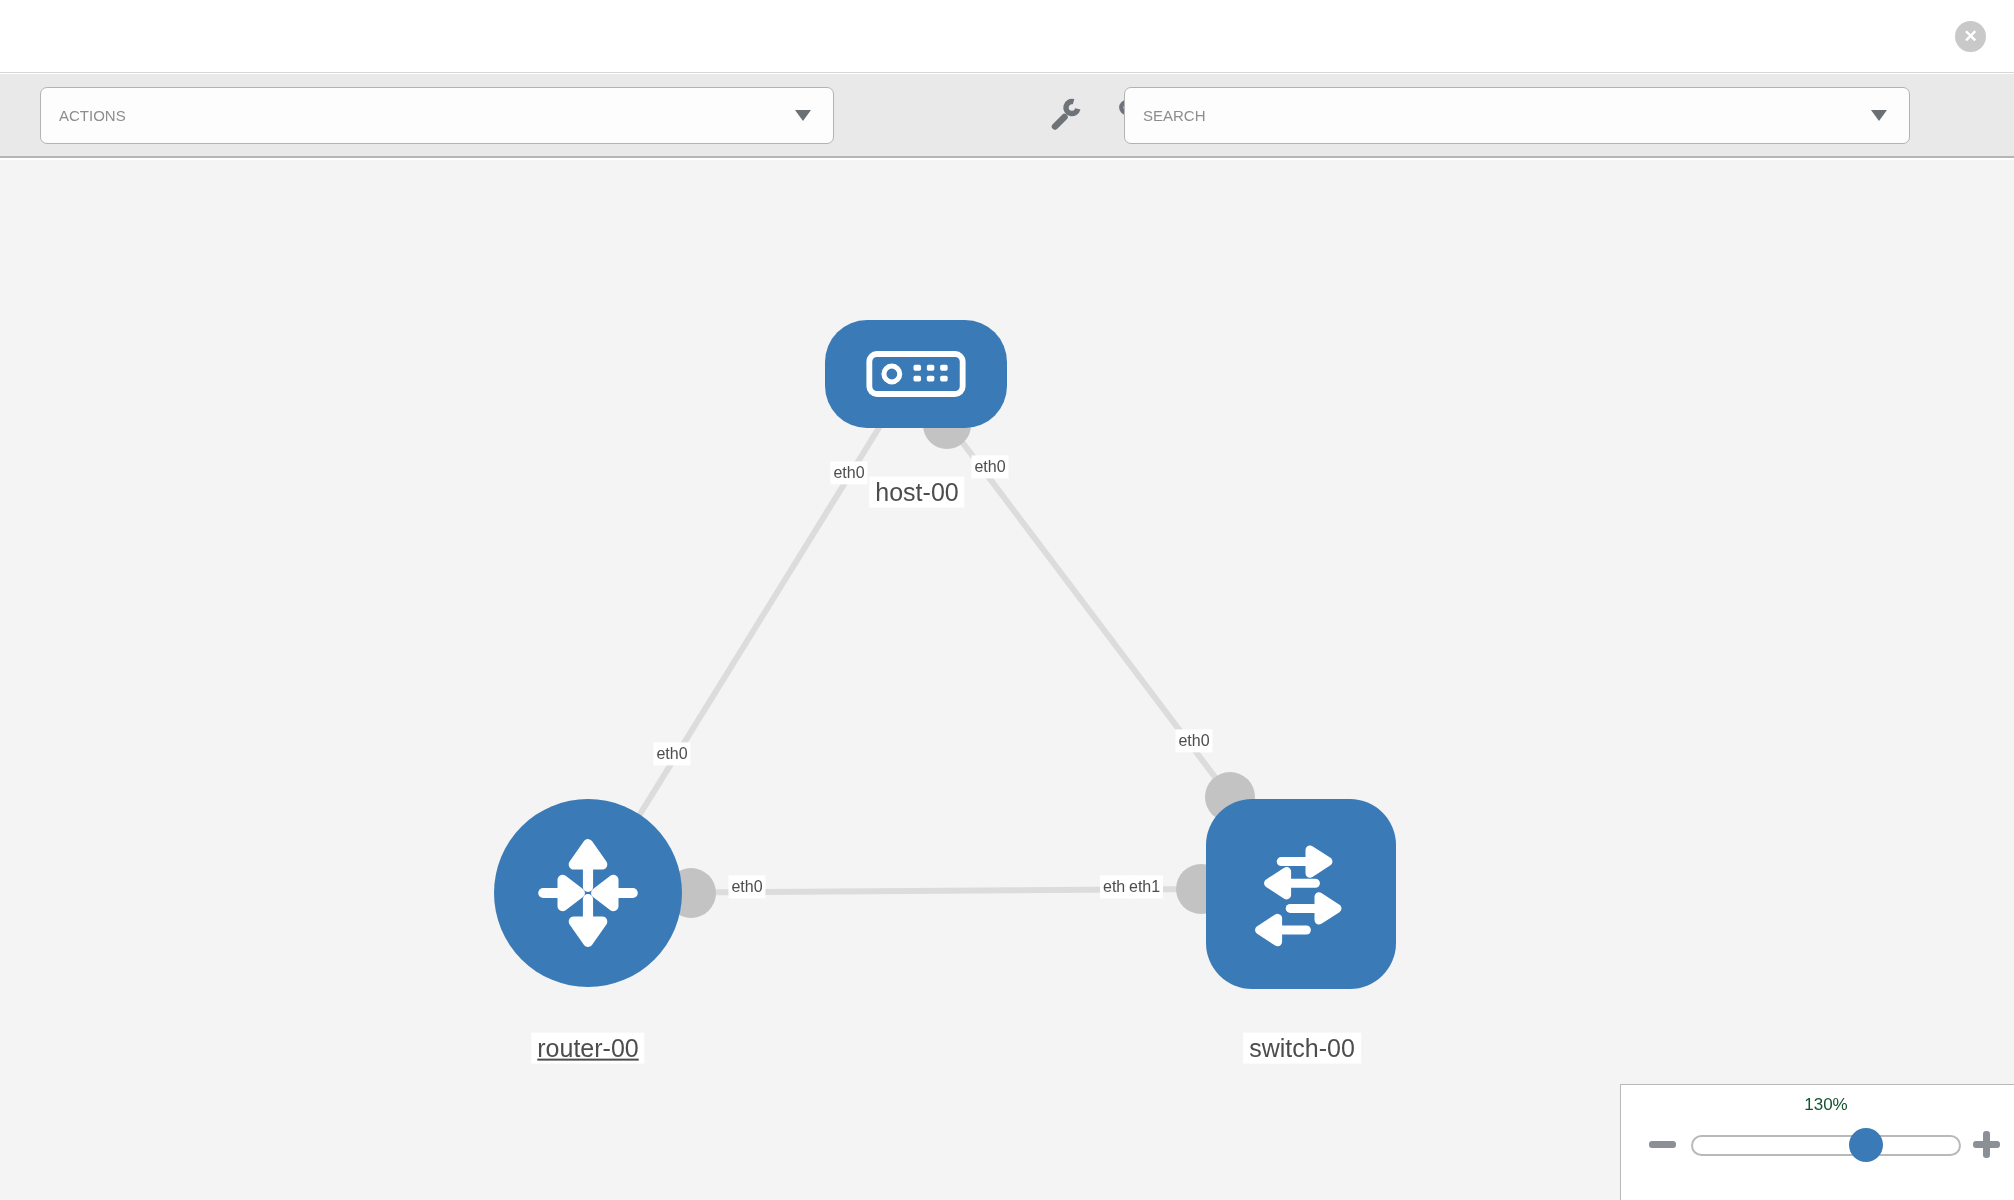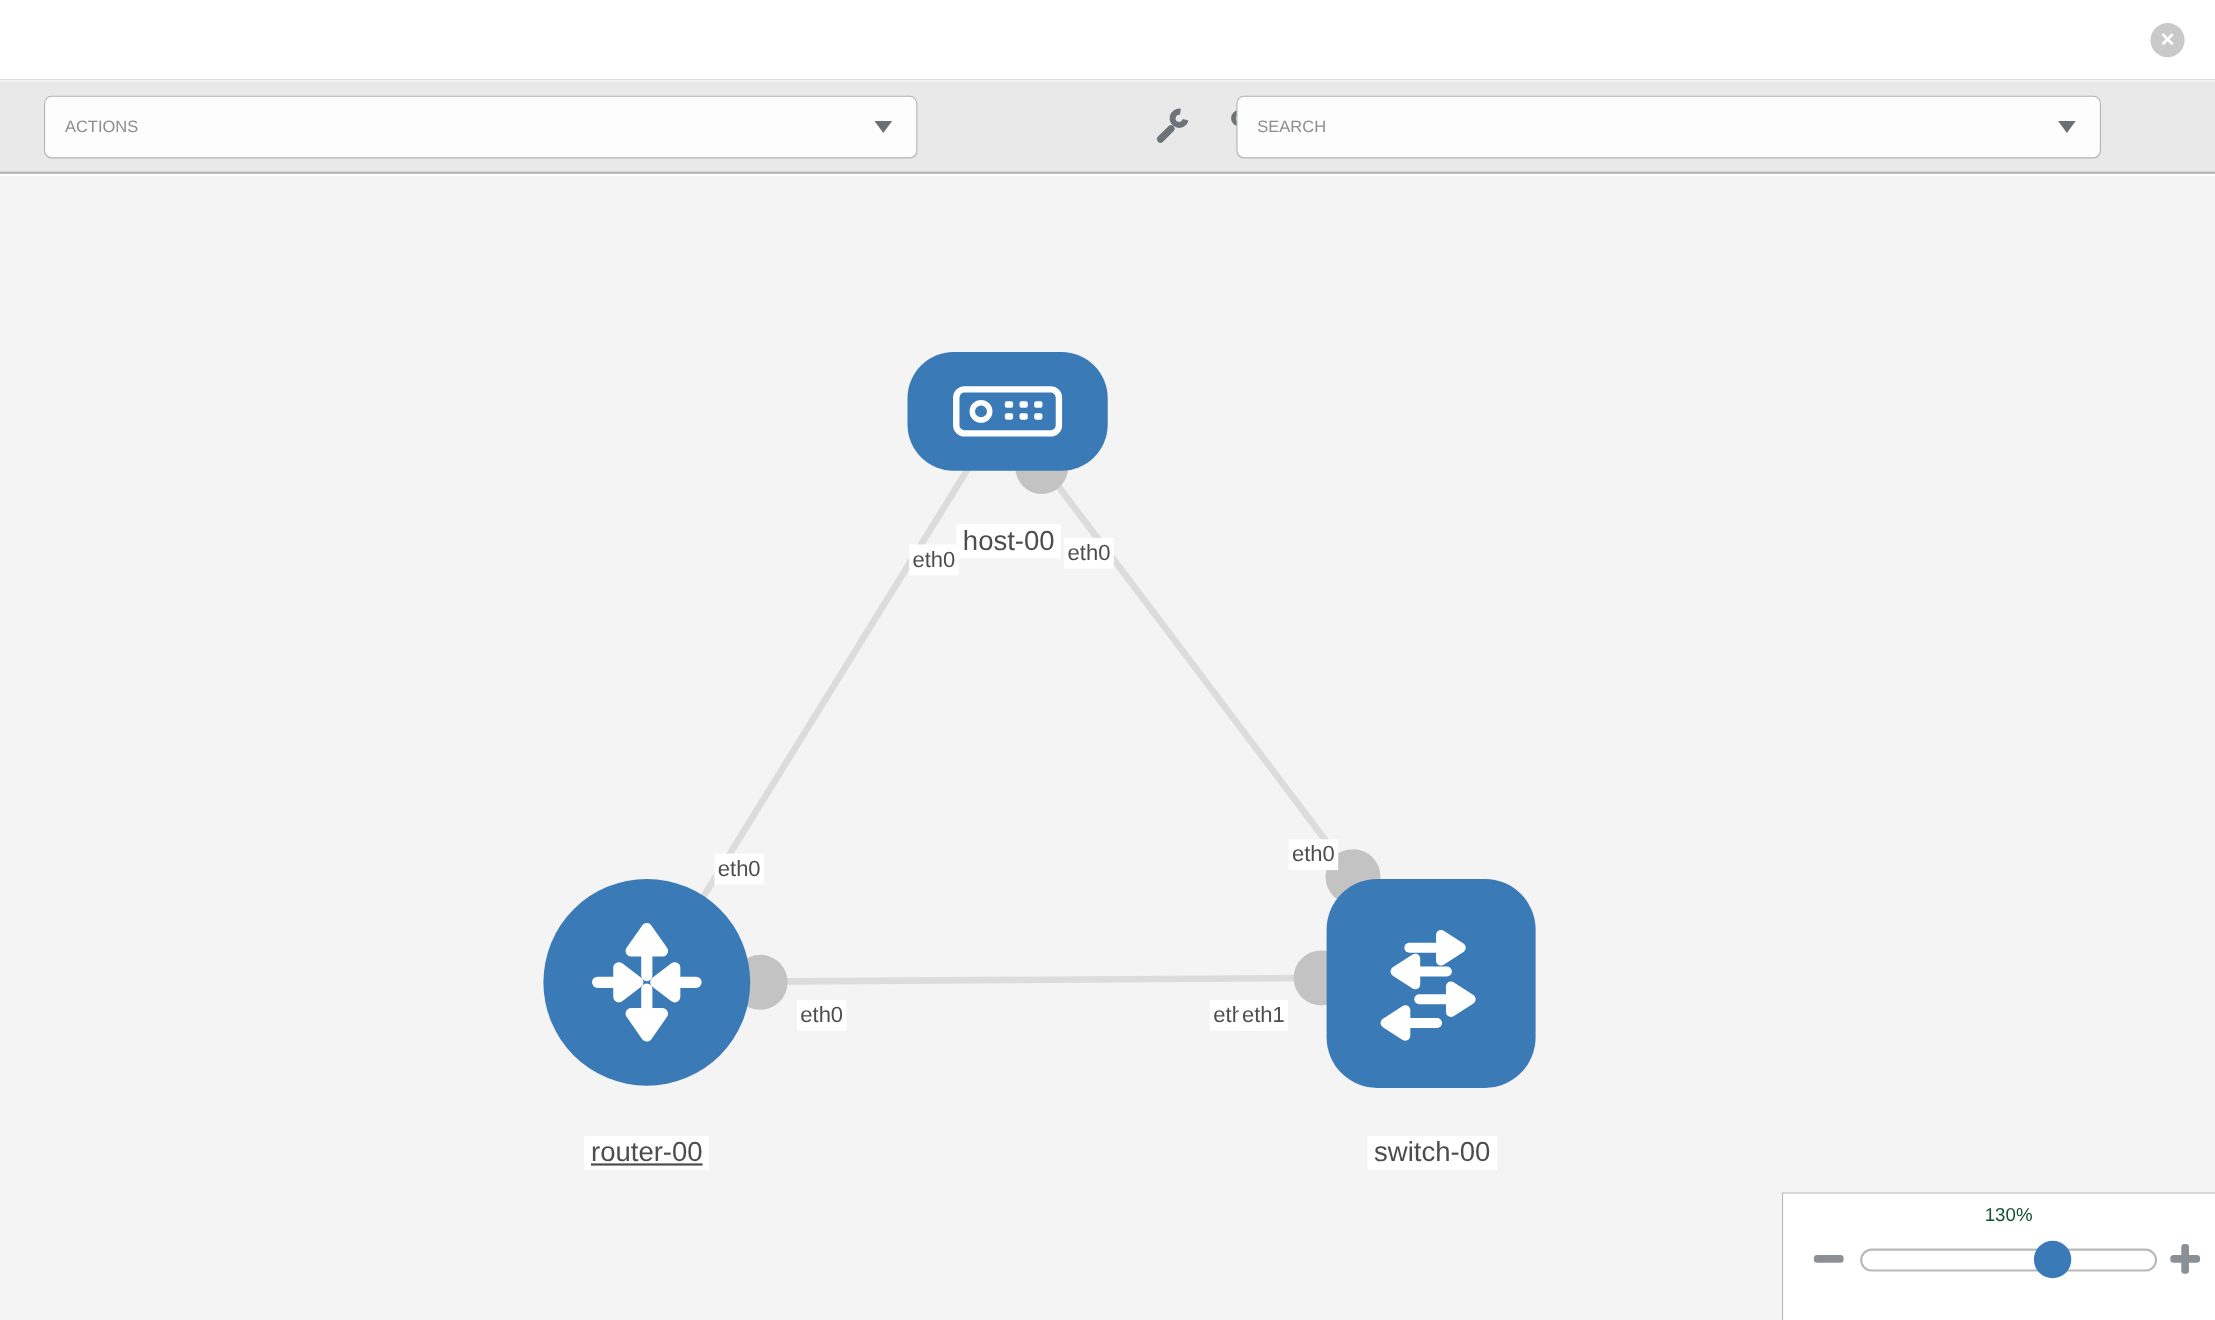--- a/index.html
+++ b/index.html
@@ -57,22 +57,22 @@
   .links-layer { position:absolute; left:0; top:0; }
   .node {
     position:absolute; display:flex; align-items:center; justify-content:center;
     background:#3a7ab7; cursor:pointer;
   }
   .node-host   { left:825px; top:160px; width:182px; height:108px; border-radius:42px; }
   .node-router { left:494px; top:639px; width:188px; height:188px; border-radius:50%; }
   .node-switch { left:1206px; top:639px; width:190px; height:190px; border-radius:46px; }
   .iface-label {
     position:absolute; transform:translate(-50%,-50%);
-    background:#ffffff; color:#4d4d4d; font-size:20px; line-height:1.2;
-    padding:2px 3px; white-space:nowrap;margin-top:36px;
+    background:#ffffff; color:#4d4d4d; font-size:16px; line-height:1.2;
+    padding:2px 3px; white-space:nowrap;
   }
   .iface-label.anchor-left { transform:translateY(-50%); }
   .node-label {
     position:absolute; transform:translate(-50%,-50%);
     background:#ffffff; color:#4d4d4d; font-size:25px; line-height:1.15;
     padding:1px 6px; white-space:nowrap;margin-top:32px;
   }
   
   .zoom-panel {
     position:absolute; left:1620px; top:924px; width:420px; height:180px;

